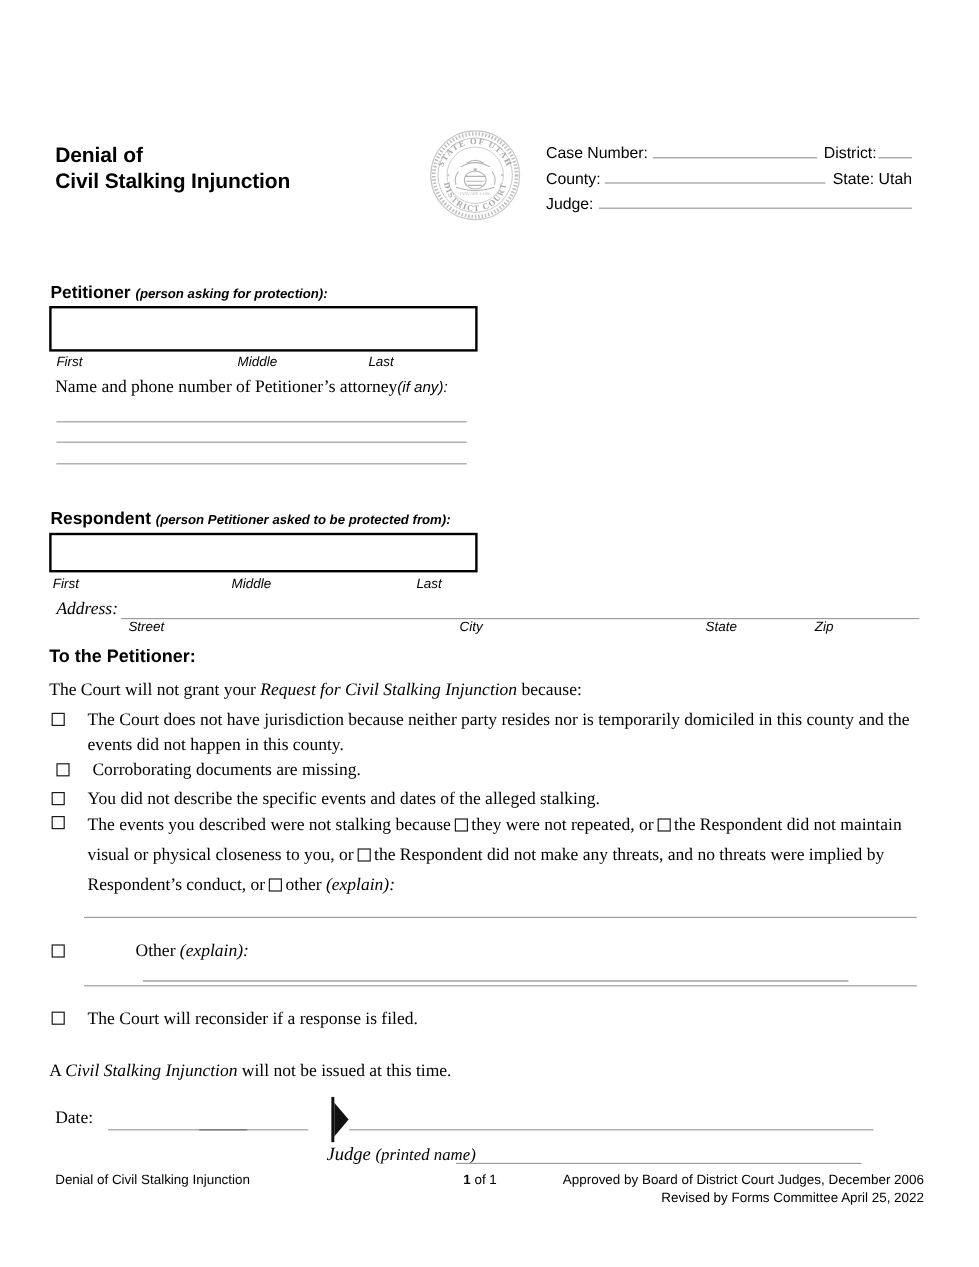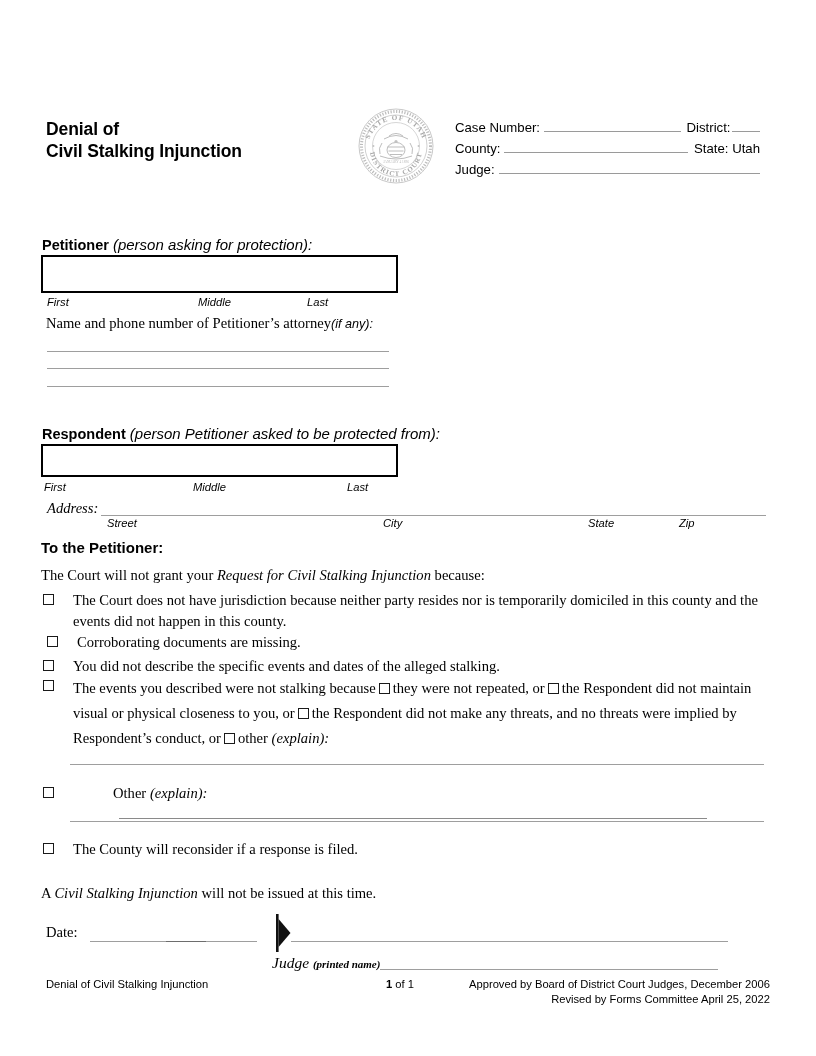--- a/index.html
+++ b/index.html
@@ -71,23 +71,23 @@
 
   
   .sec-head {
     position: absolute;
     font-family: "Liberation Sans", "DejaVu Sans", sans-serif;
     font-size: 14.5px;
     font-weight: bold;
     white-space: nowrap;
   }
   .sec-head em {
-    font-weight: normal;
+    font-weight: bold;
     font-style: italic;
-    font-size: 15px;
+    font-size: 11px;
   }
   .namebox {
     position: absolute;
     border: 2px solid #000000;
     background: #ffffff;
     box-sizing: border-box;
   }
   .fml {
     position: absolute;
     font-family: "Liberation Sans", "DejaVu Sans", sans-serif;
@@ -315,41 +315,41 @@
 
   <div class="item" style="left:43px; top:783px; width:726px;gap:40px;">
     <span class="cbox"></span>
     <span class="txt tight"><span>Other</span> <em>(explain):</em><span class="fill-rule" style="width:588px; margin-left:6px;"></span></span>
   </div>
 
   <div class="hline" style="left:70px; top:821px; width:694px;"></div>
 
   <div class="item" style="left:43px; top:839px; width:726px;">
     <span class="cbox"></span>
-    <span class="txt tight">The County will reconsider if a response is filed.</span>
+    <span class="txt tight">The Court will reconsider if a response is filed.</span>
   </div>
 
   <div class="para" style="left:41px; top:883px; width:720px;">
     <span>A </span><em>Civil Stalking Injunction</em><span> will not be issued at this time.</span>
   </div>
 
   <div class="serif-line" style="left:46px; top:924px;">Date:</div>
   <div class="hline" style="left:90px; top:941px; width:167px;"></div>
   <div class="hline dark" style="left:166px; top:941px; width:40px;"></div>
 
   <div class="sig-marker" style="left:276px; top:914px;">
     <svg viewBox="0 0 16 38" width="16" height="38" aria-hidden="true">
       <rect x="0" y="0" width="2.6" height="38" fill="#111111"></rect>
       <path d="M2.6,5 L14.5,19 L2.6,33 Z" fill="#111111"></path>
     </svg>
   </div>
   <div class="hline" style="left:291px; top:941px; width:437px;"></div>
 
   <div class="serif-line" style="left:272px; top:954px; font-style:italic; font-size:15.5px;">
-    <span>Judge</span> <span style="font-size:11px;font-weight:bold;">(printed name)</span>
+    <span>Judge</span> <span style="font-size:14px;">(printed name)</span>
   </div>
   <div class="hline" style="left:380px; top:969px; width:338px;"></div>
 
   <div class="footer">
     <div class="row1">
       <span class="fl">Denial of Civil Stalking Injunction</span>
       <span class="fc"><b>1</b><span> of 1</span></span>
       <span class="fr">Approved by Board of District Court Judges, December 2006</span>
     </div>
     <div class="row2">

